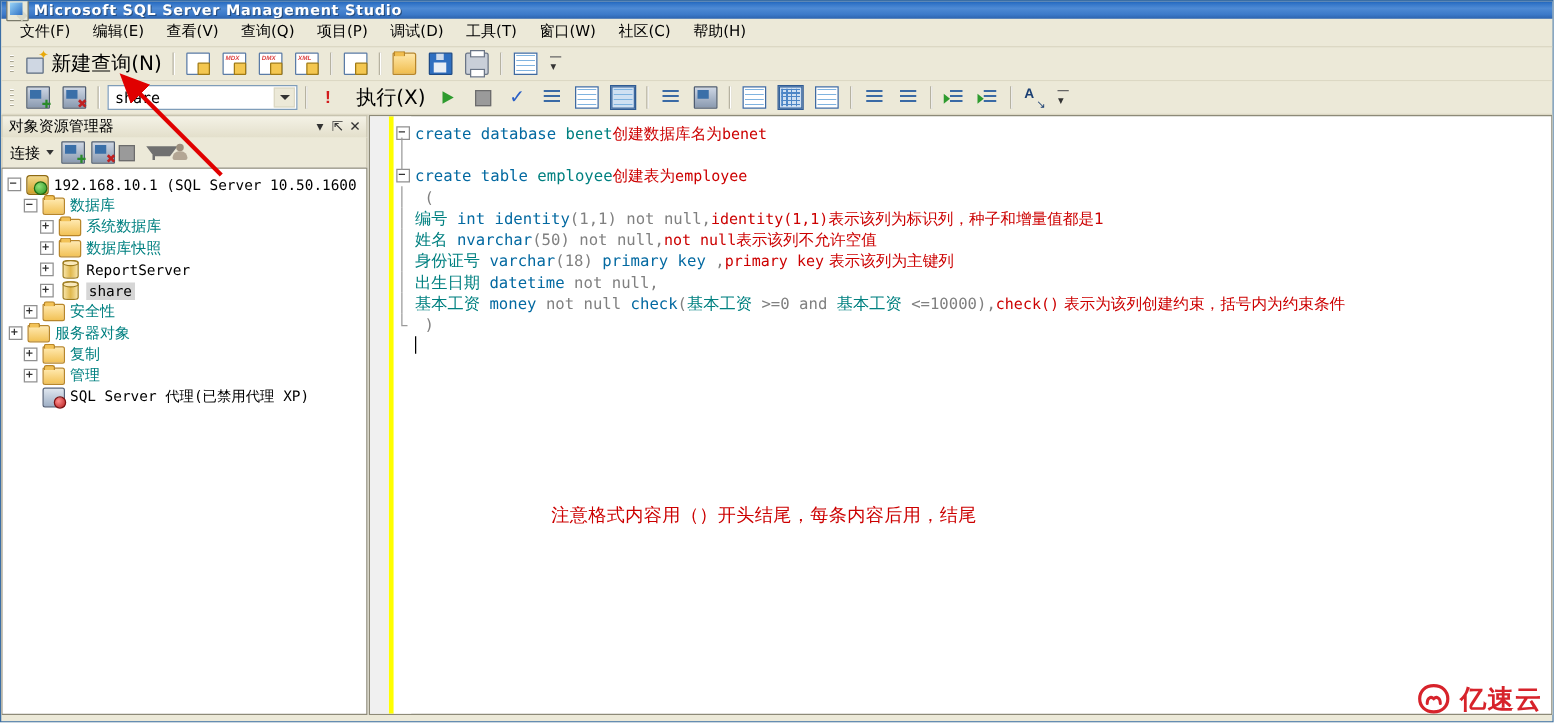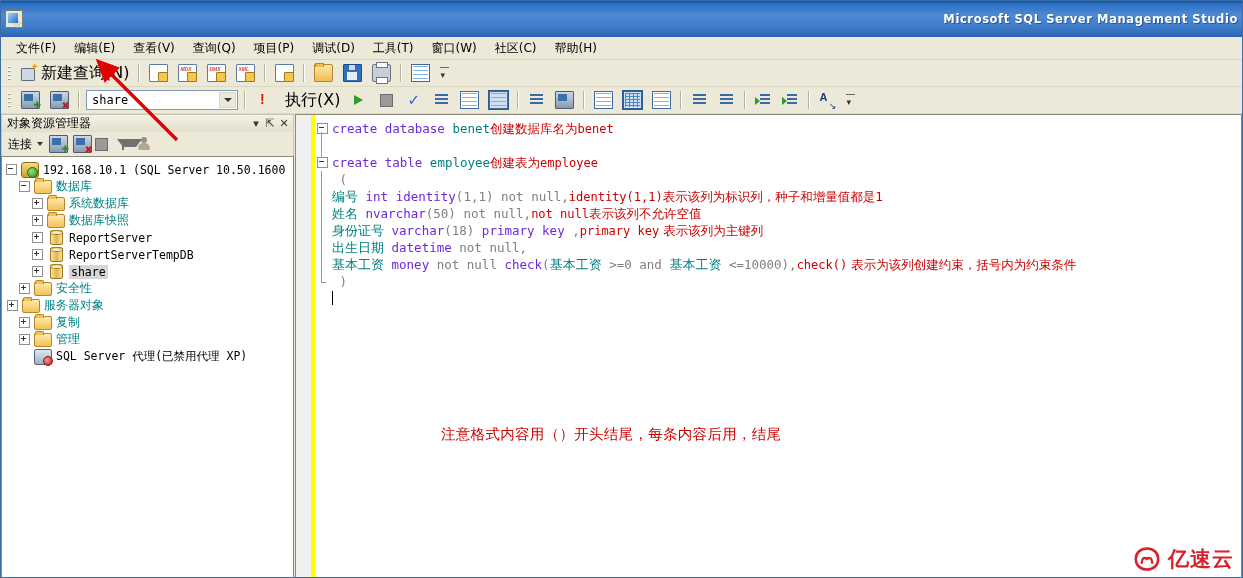--- a/index.html
+++ b/index.html
@@ -8,23 +8,23 @@
     background:#ffffff;
     font-family:"Liberation Sans","DejaVu Sans",sans-serif;
     font-size:12px;color:#000;
     -webkit-font-smoothing:none;
   }
   #app{position:relative;width:1243px;height:578px;overflow:hidden;
        border:1px solid #3a6ea5;box-sizing:border-box;background:#ece9d8;}
 
   
   .titlebar{
-    height:36px;
+    height:14px;
     background:linear-gradient(180deg,#0a4fa0 0%,#2b6fc4 8%,#4e8ad4 40%,#3c7ac9 75%,#2c63ae 100%);
-    display:flex;align-items:center;padding:0 4px;position:relative;justify-content:space-between;
+    display:flex;align-items:center;padding:0 4px;position:relative;
   }
   .titlebar .tb-icon{
     width:16px;height:16px;margin-right:4px;position:relative;flex:0 0 auto;
     background:#e8e8d8;border:1px solid #7a7a6a;border-radius:1px;
   }
   .titlebar .tb-icon:after{
     content:"";position:absolute;left:2px;top:2px;width:10px;height:10px;
     background:linear-gradient(135deg,#9ad4f7 0%,#2b6fc4 100%);
   }
   .titlebar .tb-icon:before{
@@ -34,21 +34,21 @@
   }
   .titlebar .tb-title{
     color:#ffffff;font-weight:bold;font-size:11.5px;letter-spacing:.6px;
     font-family:"DejaVu Sans","Liberation Sans",sans-serif;
     text-shadow:1px 1px 0 rgba(0,0,0,.35);
   }
 
   
   .menubar{
     height:22px;background:#ece9d8;border-bottom:1px solid #d6d2bd;
-    display:flex;align-items:center;padding-left:6px;
+    display:flex;align-items:flex-start;padding-left:6px;
   }
   .menu-item{
     padding:2px 9px;font-size:12px;color:#000;cursor:default;white-space:nowrap;
     font-family:"DejaVu Sans","Liberation Sans",sans-serif;
   }
 
   
   .toolbar{
     height:26px;background:#ece9d8;display:flex;align-items:center;
     border-bottom:1px solid #dcd8c4;padding-left:2px;
@@ -200,21 +200,21 @@
   }
   .fold .box:before{content:"";position:absolute;left:1px;top:3px;width:5px;height:1px;background:#333;}
   .fold .vline{position:absolute;left:6px;width:1px;background:#9a9a9a;}
   .fold .hook{position:absolute;left:6px;width:5px;height:1px;background:#9a9a9a;}
 
   .code{
     flex:1;padding:5px 0 0 3px;font-family:"DejaVu Sans Mono","Liberation Mono",monospace;
     font-size:12.5px;line-height:17px;white-space:pre;overflow:hidden;position:relative;
   }
   .code .ln{height:17px;white-space:pre;}
-  .kw{color:#6d28d9;}
+  .kw{color:#0369a1;}
   .gray{color:#808080;}
   .teal{color:#008080;}
   .cn{color:#008080;font-family:"DejaVu Sans","Liberation Sans",sans-serif;font-size:13px;}
   .plain{color:#000;}
   .note{color:#cc0000;font-family:"DejaVu Sans","Liberation Sans",sans-serif;font-size:12.5px;}
   .notem{color:#cc0000;font-family:"DejaVu Sans Mono","Liberation Mono",monospace;font-size:12px;}
   .caret-blink{display:inline-block;width:1px;height:14px;background:#000;vertical-align:-2px;}
   .bignote{
     position:absolute;left:145px;top:310px;color:#cc0000;font-size:14.5px;
     font-family:"DejaVu Sans","Liberation Sans",sans-serif;letter-spacing:.3px;white-space:nowrap;
@@ -422,25 +422,20 @@
             </div>
             <div class="tnode" style="padding-left: 30px;">
               <span class="exp plus"></span>
               <span class="ti folder"></span>
               <span class="tl cn">数据库快照</span>
             </div>
             <div class="tnode" style="padding-left: 30px;">
               <span class="exp plus"></span>
               <span class="ti db"></span>
               <span class="tl">ReportServer</span>
-            </div>
-            <div class="tnode" style="padding-left: 30px;">
-              <span class="exp plus"></span>
-              <span class="ti db"></span>
-              <span class="tl">ReportServerTempDB</span>
             </div>
             <div class="tnode" style="padding-left: 30px;">
               <span class="exp plus"></span>
               <span class="ti db"></span>
               <span class="tl sel">share</span>
             </div>
             <div class="tnode" style="padding-left: 17px;">
               <span class="exp plus"></span>
               <span class="ti folder"></span>
               <span class="tl cn">安全性</span>

